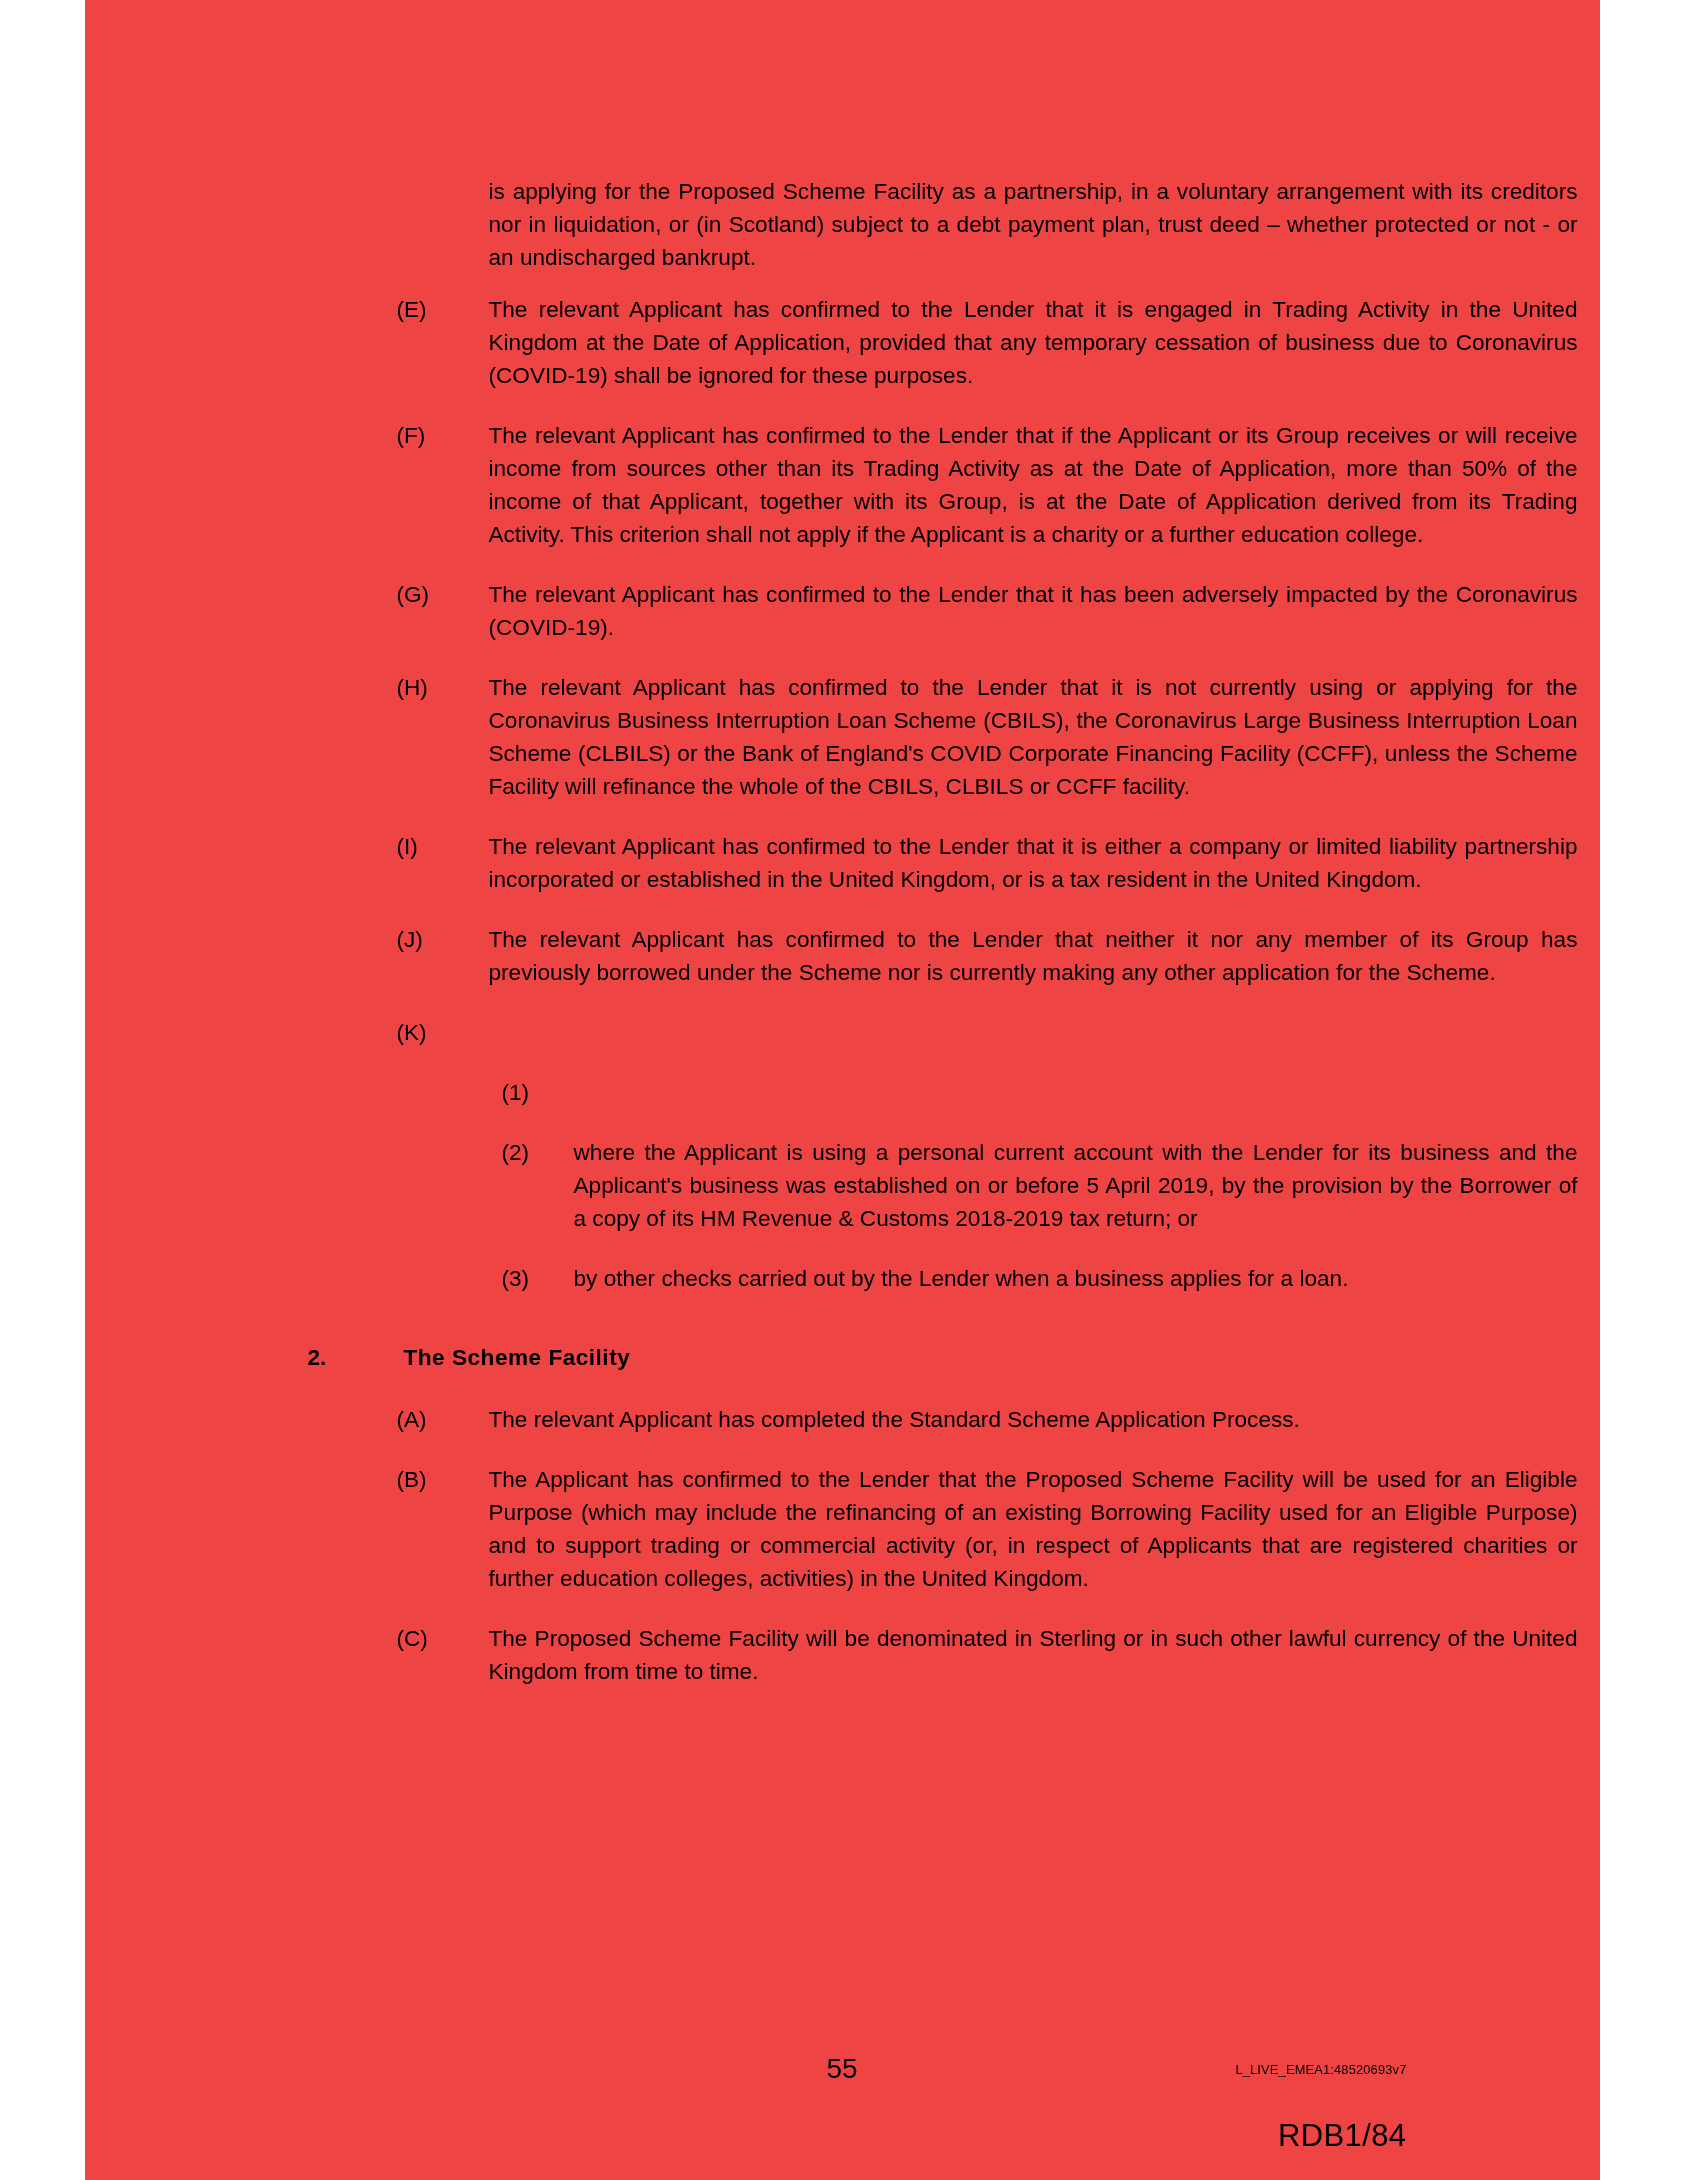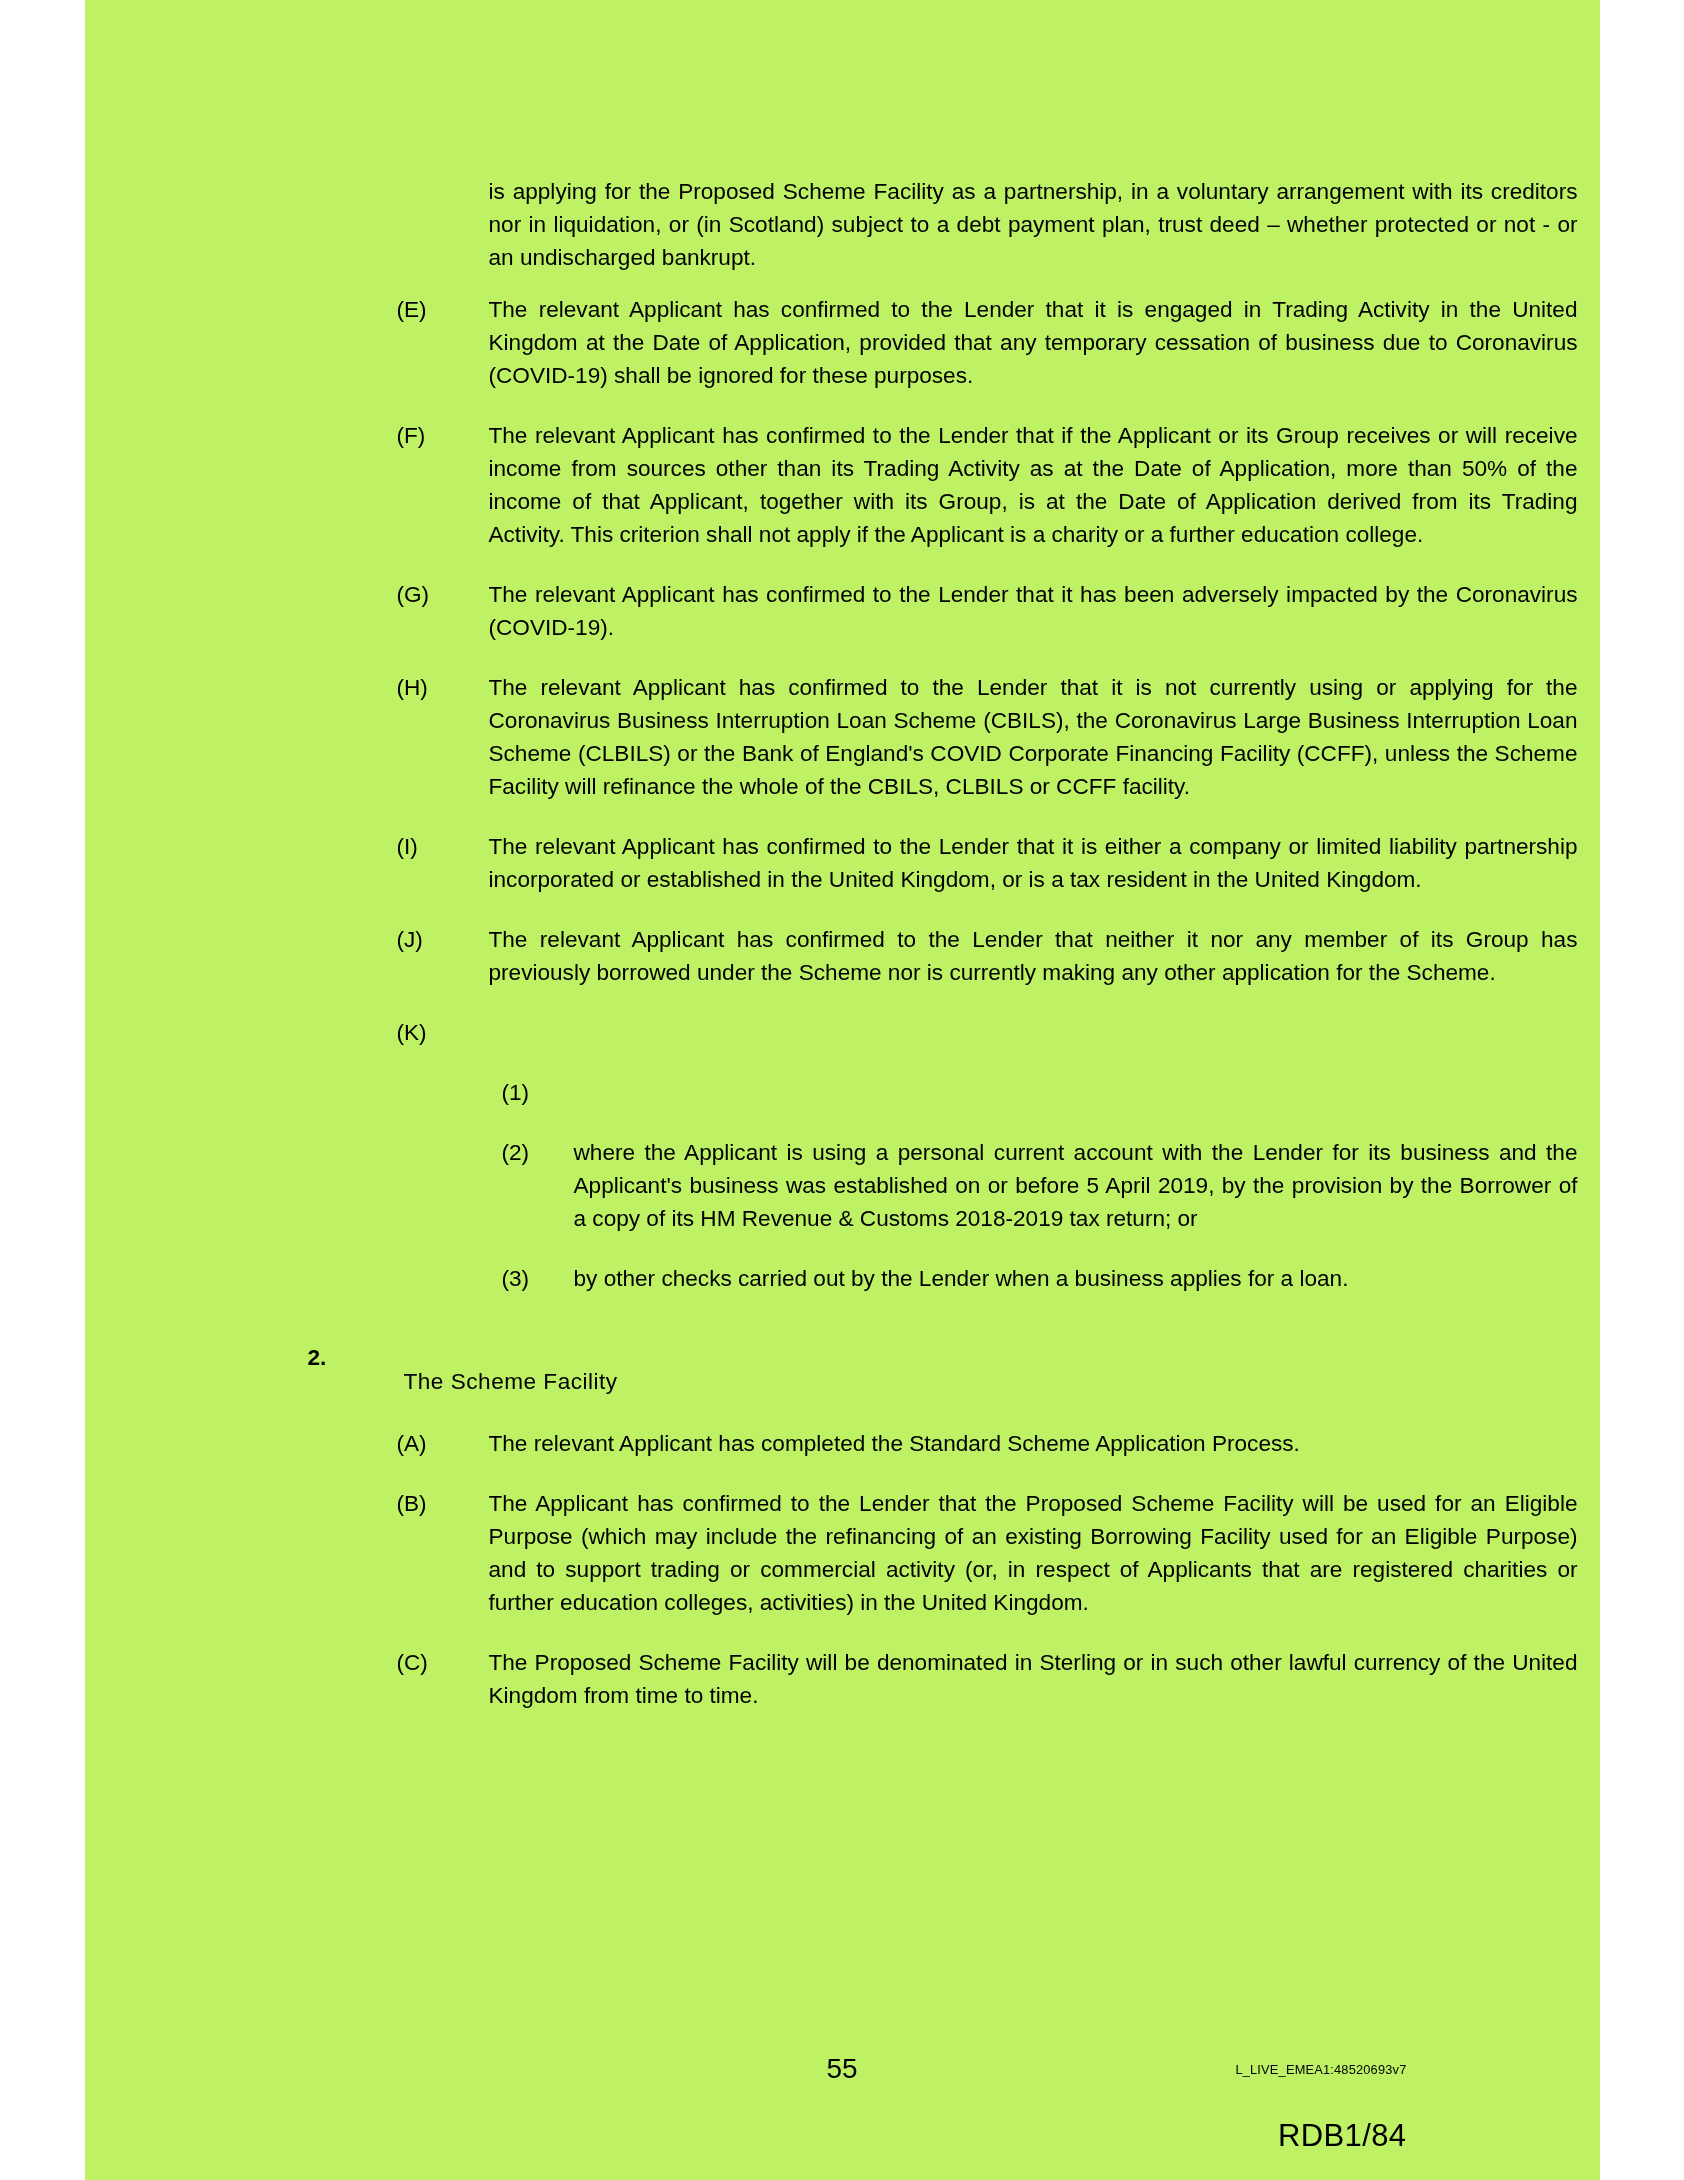--- a/index.html
+++ b/index.html
@@ -9,21 +9,21 @@
   }
   body {
     font-family: "Liberation Sans", sans-serif;
     color: #000000;
   }
   .page {
     position: relative;
     width: 1515px;
     height: 2181px;
     margin: 0 auto;
-    background: #bef264;
+    background: #ef4444;
     box-sizing: border-box;
     padding-left: 13px;
   }
   .content {
     position: absolute;
     left: 0;
     top: 0;
     width: 1685px;
     padding: 175px 0 0 0;
     box-sizing: border-box;
@@ -72,23 +72,22 @@
   }
   .heading .marker {
     width: 96px;
     font-size: 22.6px;
     line-height: 33px;
     font-weight: bold;
   }
   .heading .heading-title {
     font-size: 22.6px;
     line-height: 33px;
-    font-weight: normal;
+    font-weight: bold;
     letter-spacing: 0.5px;
-    margin-top: 24px;
   }
 
   .spacer-lg { height: 19px; }
 
   
   .footer {
     position: absolute;
     left: 0;
     right: 0;
     top: 2056px;

